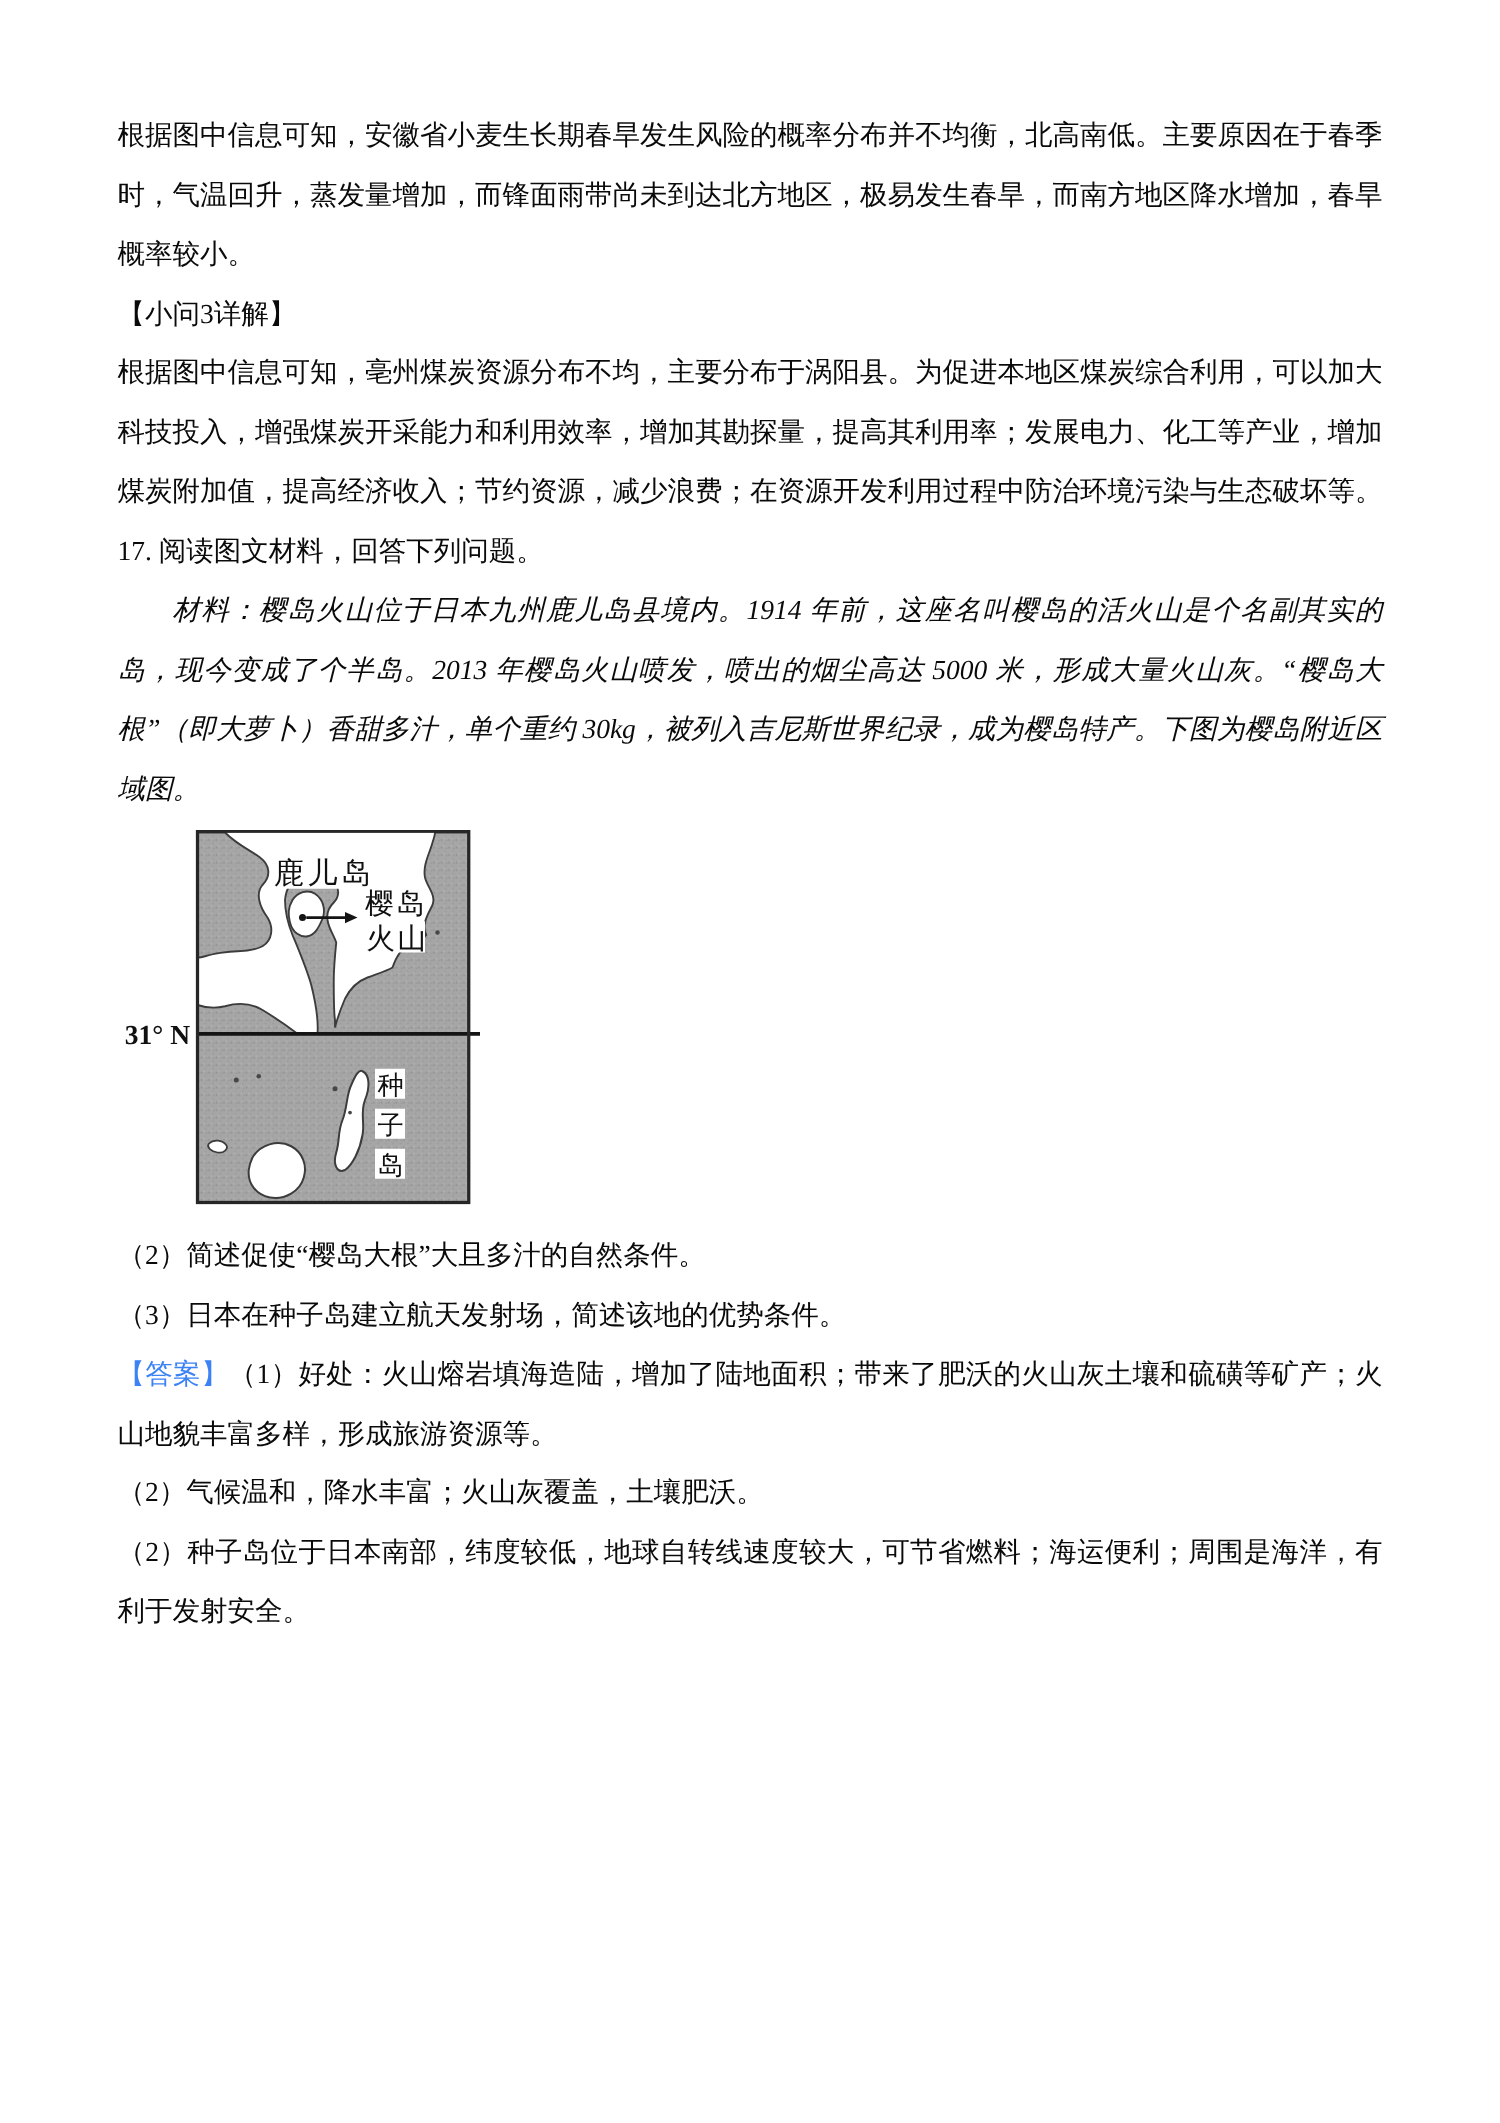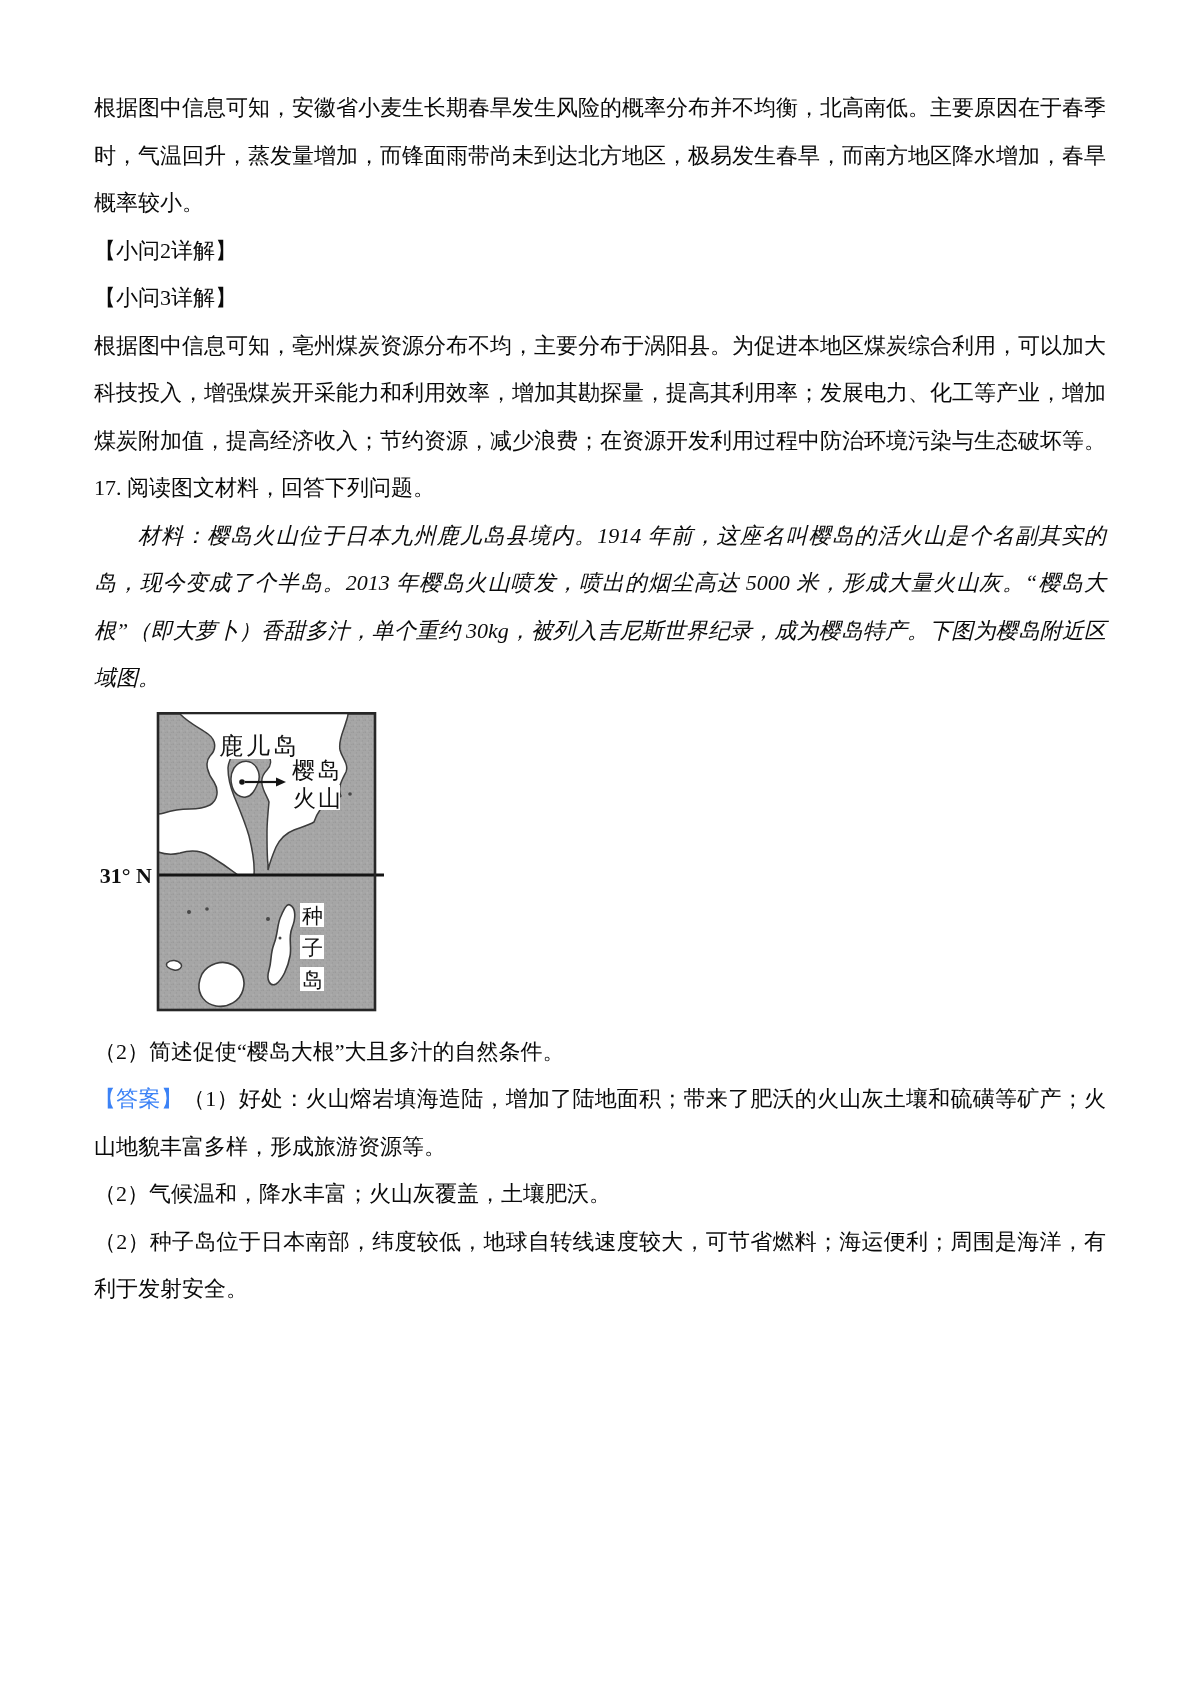--- a/index.html
+++ b/index.html
@@ -26,21 +26,20 @@
   .map-label{font-family:"Liberation Serif","DejaVu Serif",serif;fill:#101010;}
   .lat-label{font-family:"Liberation Serif","DejaVu Serif",serif;font-weight:bold;fill:#101010;}
 </style>
 </head>
 <body>
 
 <div class="page">
 
   <p class="doc doc-line">根据图中信息可知，安徽省小麦生长期春旱发生风险的概率分布并不均衡，北高南低。主要原因在于春季时，气温回升，蒸发量增加，而锋面雨带尚未到达北方地区，极易发生春旱，而南方地区降水增加，春旱概率较小。</p>
 
-  <p class="doc doc-line">【小问2详解】</p>
 
 
   <p class="doc doc-line">【小问3详解】</p>
 
   <p class="doc doc-line">根据图中信息可知，亳州煤炭资源分布不均，主要分布于涡阳县。为促进本地区煤炭综合利用，可以加大科技投入，增强煤炭开采能力和利用效率，增加其勘探量，提高其利用率；发展电力、化工等产业，增加煤炭附加值，提高经济收入；节约资源，减少浪费；在资源开发利用过程中防治环境污染与生态破坏等。</p>
 
   <p class="doc doc-line">17. 阅读图文材料，回答下列问题。</p>
 
   <p class="doc doc-line material">材料：樱岛火山位于日本九州鹿儿岛县境内。1914 年前，这座名叫樱岛的活火山是个名副其实的岛，现今变成了个半岛。2013 年樱岛火山喷发，喷出的烟尘高达 5000 米，形成大量火山灰。“樱岛大根”（即大萝卜）香甜多汁，单个重约 30kg，被列入吉尼斯世界纪录，成为樱岛特产。下图为樱岛附近区域图。</p>
 
@@ -112,20 +111,21 @@
       <rect x="206" y="191" width="24" height="24" fill="#ffffff"></rect>
       <text class="map-label" x="208" y="211" font-size="21">种</text>
       <rect x="206" y="223" width="24" height="24" fill="#ffffff"></rect>
       <text class="map-label" x="208" y="243" font-size="21">子</text>
       <rect x="206" y="255" width="24" height="24" fill="#ffffff"></rect>
       <text class="map-label" x="208" y="275" font-size="21">岛</text>
     </svg>
   </div>
 
   <p class="doc doc-line">（2）简述促使“樱岛大根”大且多汁的自然条件。</p>
+  <p class="doc doc-line">（3）日本在种子岛建立航天发射场，简述该地的优势条件。</p>
 
   <p class="doc doc-line"><span class="answer-label">【答案】</span><span>（1）好处：火山熔岩填海造陆，增加了陆地面积；带来了肥沃的火山灰土壤和硫磺等矿产；火山地貌丰富多样，形成旅游资源等。</span></p>
 
   <p class="doc doc-line">（2）气候温和，降水丰富；火山灰覆盖，土壤肥沃。</p>
 
   <p class="doc doc-line gap-above">（2）种子岛位于日本南部，纬度较低，地球自转线速度较大，可节省燃料；海运便利；周围是海洋，有利于发射安全。</p>
 
 </div>
 
 </body></html>

